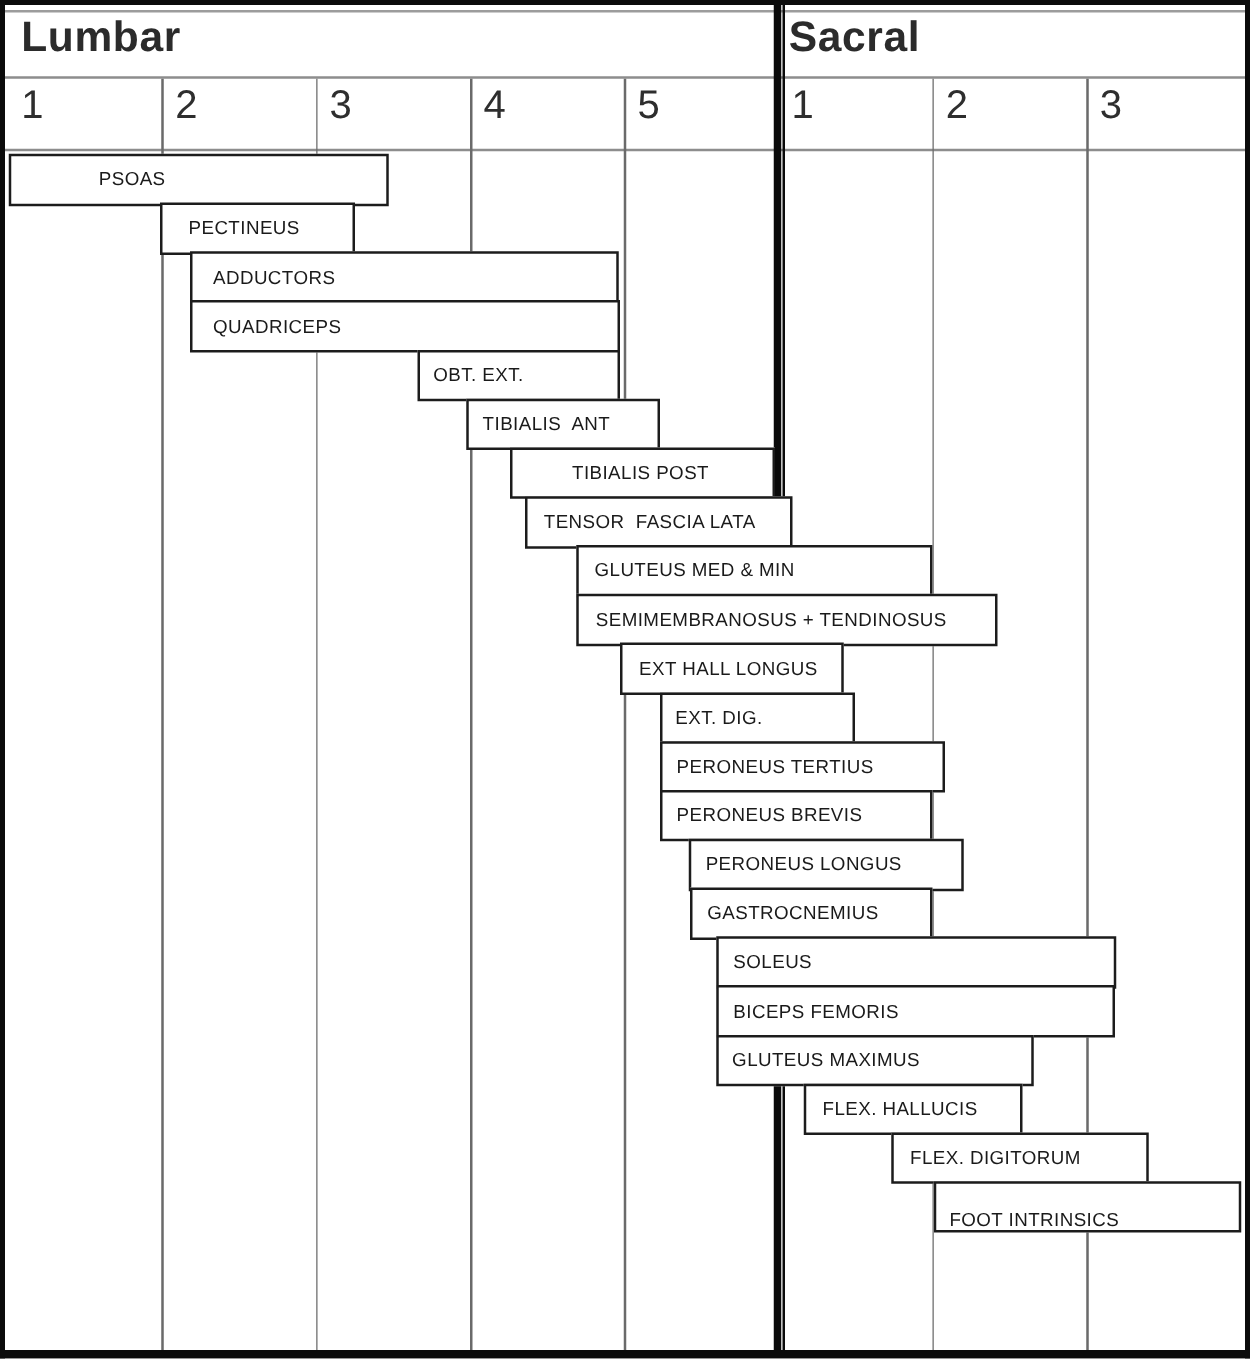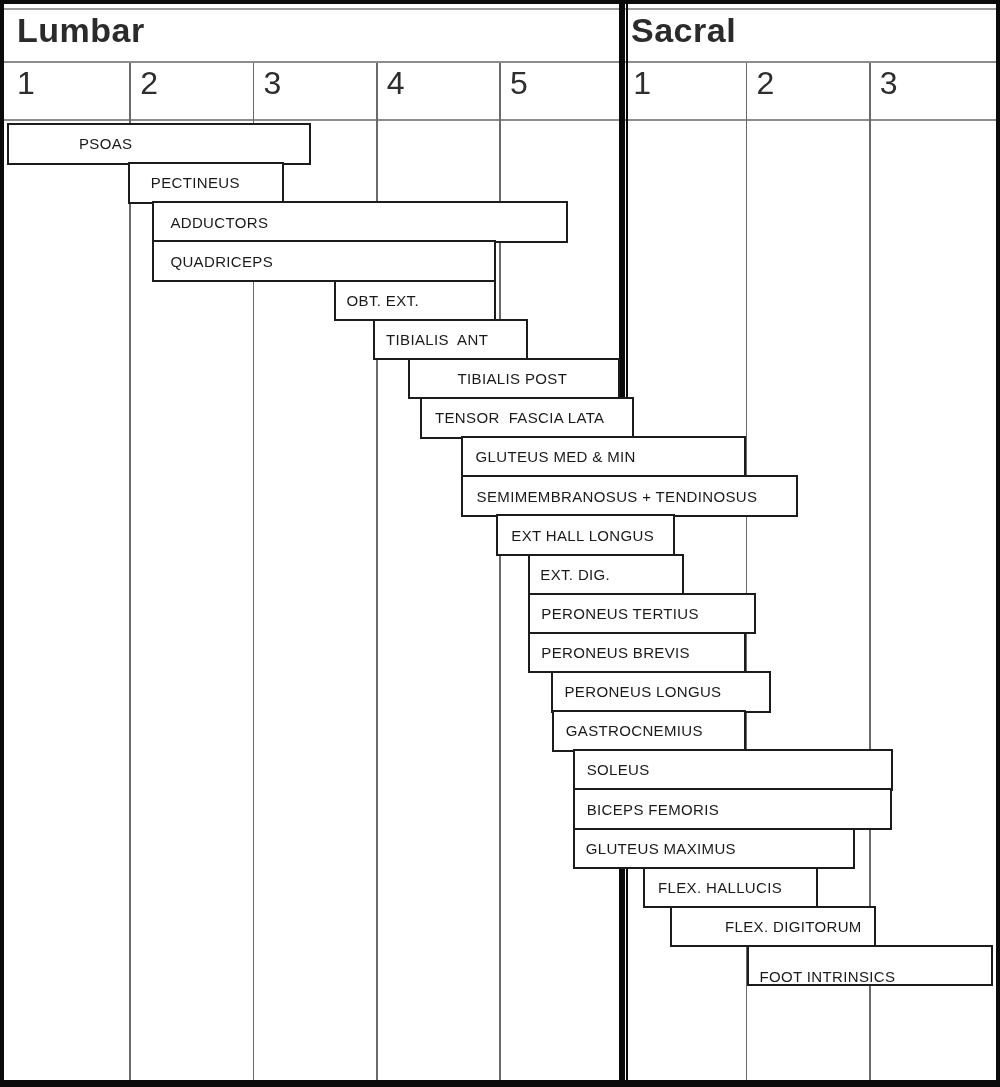--- a/index.html
+++ b/index.html
@@ -80,21 +80,21 @@
       <div class="vline" style="left: 745.7px;"></div>
       <div class="vline" style="left: 868.95px;"></div>
       <div class="divider-thick" style="left: 619px; width: 5.5px;"></div>
       <div class="divider-thick" style="left: 626px; width: 1.5px;"></div>
       <div class="bar" style="left: 7px; top: 123px; width: 304.4px; height: 41.6px;">
         <span class="bar-label" style="padding-left: 70px;">PSOAS</span>
       </div>
       <div class="bar" style="left: 127.8px; top: 162.1px; width: 156.5px; height: 41.6px;">
         <span class="bar-label" style="padding-left: 21px;">PECTINEUS</span>
       </div>
-      <div class="bar" style="left: 152.4px; top: 201.3px; width: 416px; height: 41.6px;">
+      <div class="bar" style="left: 152.4px; top: 201.3px; width: 343px; height: 41.6px;">
         <span class="bar-label" style="padding-left: 16px;">ADDUCTORS</span>
       </div>
       <div class="bar" style="left: 152.4px; top: 240.4px; width: 343.9px; height: 41.6px;">
         <span class="bar-label" style="padding-left: 16px;">QUADRICEPS</span>
       </div>
       <div class="bar" style="left: 333.6px; top: 279.6px; width: 162.7px; height: 41.6px;">
         <span class="bar-label" style="padding-left: 11px;">OBT. EXT.</span>
       </div>
       <div class="bar" style="left: 373.1px; top: 318.7px; width: 155.3px; height: 41.6px;">
         <span class="bar-label" style="padding-left: 11px;">TIBIALIS  ANT</span>
@@ -128,26 +128,26 @@
       </div>
       <div class="bar" style="left: 551.8px; top: 710.1px; width: 194.7px; height: 41.6px;">
         <span class="bar-label" style="padding-left: 12px;">GASTROCNEMIUS</span>
       </div>
       <div class="bar" style="left: 572.7px; top: 749.2px; width: 320.5px; height: 41.6px;">
         <span class="bar-label" style="padding-left: 12px;">SOLEUS</span>
       </div>
       <div class="bar" style="left: 572.7px; top: 788.4px; width: 319.2px; height: 41.6px;">
         <span class="bar-label" style="padding-left: 12px;">BICEPS FEMORIS</span>
       </div>
-      <div class="bar" style="left: 572.7px; top: 827.5px; width: 282px; height: 41.6px;">
+      <div class="bar" style="left: 572.7px; top: 827.5px; width: 254px; height: 41.6px;">
         <span class="bar-label" style="padding-left: 11px;">GLUTEUS MAXIMUS</span>
       </div>
       <div class="bar" style="left: 643px; top: 866.7px; width: 175px; height: 41.6px;">
         <span class="bar-label" style="padding-left: 13px;">FLEX. HALLUCIS</span>
       </div>
-      <div class="bar" style="left: 670px; top: 905.8px; width: 205.8px; height: 41.6px; padding-left: 40px;">
+      <div class="bar" style="left: 713px; top: 905.8px; width: 205.8px; height: 41.6px;">
         <span class="bar-label" style="padding-left: 13px;">FLEX. DIGITORUM</span>
       </div>
       <div class="bar" style="left: 746.5px; top: 944.9px; width: 246.5px; height: 41.6px; align-items: flex-end;">
         <span class="bar-label" style="padding-left: 11px;">FOOT INTRINSICS</span>
       </div>
     </div>
 </div>
 
 </body></html>

